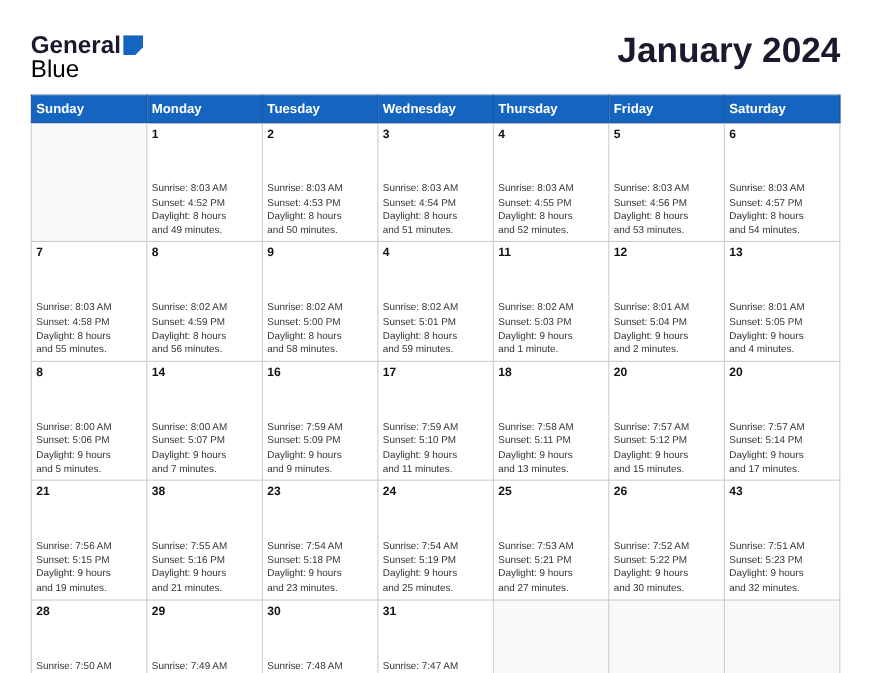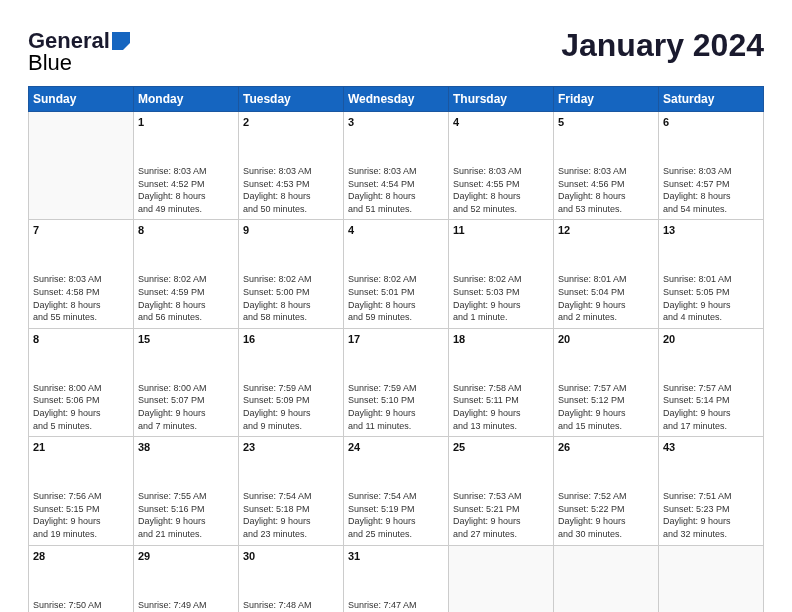--- a/index.html
+++ b/index.html
@@ -170,21 +170,21 @@
             <div class="day-number">13</div>
             <div class="day-info">Sunrise: 8:01 AM<br>Sunset: 5:05 PM<br>Daylight: 9 hours<br>and 4 minutes.</div>
           </td>
         </tr>
         <tr>
           <td>
             <div class="day-number">8</div>
             <div class="day-info">Sunrise: 8:00 AM<br>Sunset: 5:06 PM<br>Daylight: 9 hours<br>and 5 minutes.</div>
           </td>
           <td>
-            <div class="day-number">15</div>
+            <div class="day-number">14</div>
             <div class="day-info">Sunrise: 8:00 AM<br>Sunset: 5:07 PM<br>Daylight: 9 hours<br>and 7 minutes.</div>
           </td>
           <td>
             <div class="day-number">16</div>
             <div class="day-info">Sunrise: 7:59 AM<br>Sunset: 5:09 PM<br>Daylight: 9 hours<br>and 9 minutes.</div>
           </td>
           <td>
             <div class="day-number">17</div>
             <div class="day-info">Sunrise: 7:59 AM<br>Sunset: 5:10 PM<br>Daylight: 9 hours<br>and 11 minutes.</div>
           </td>

